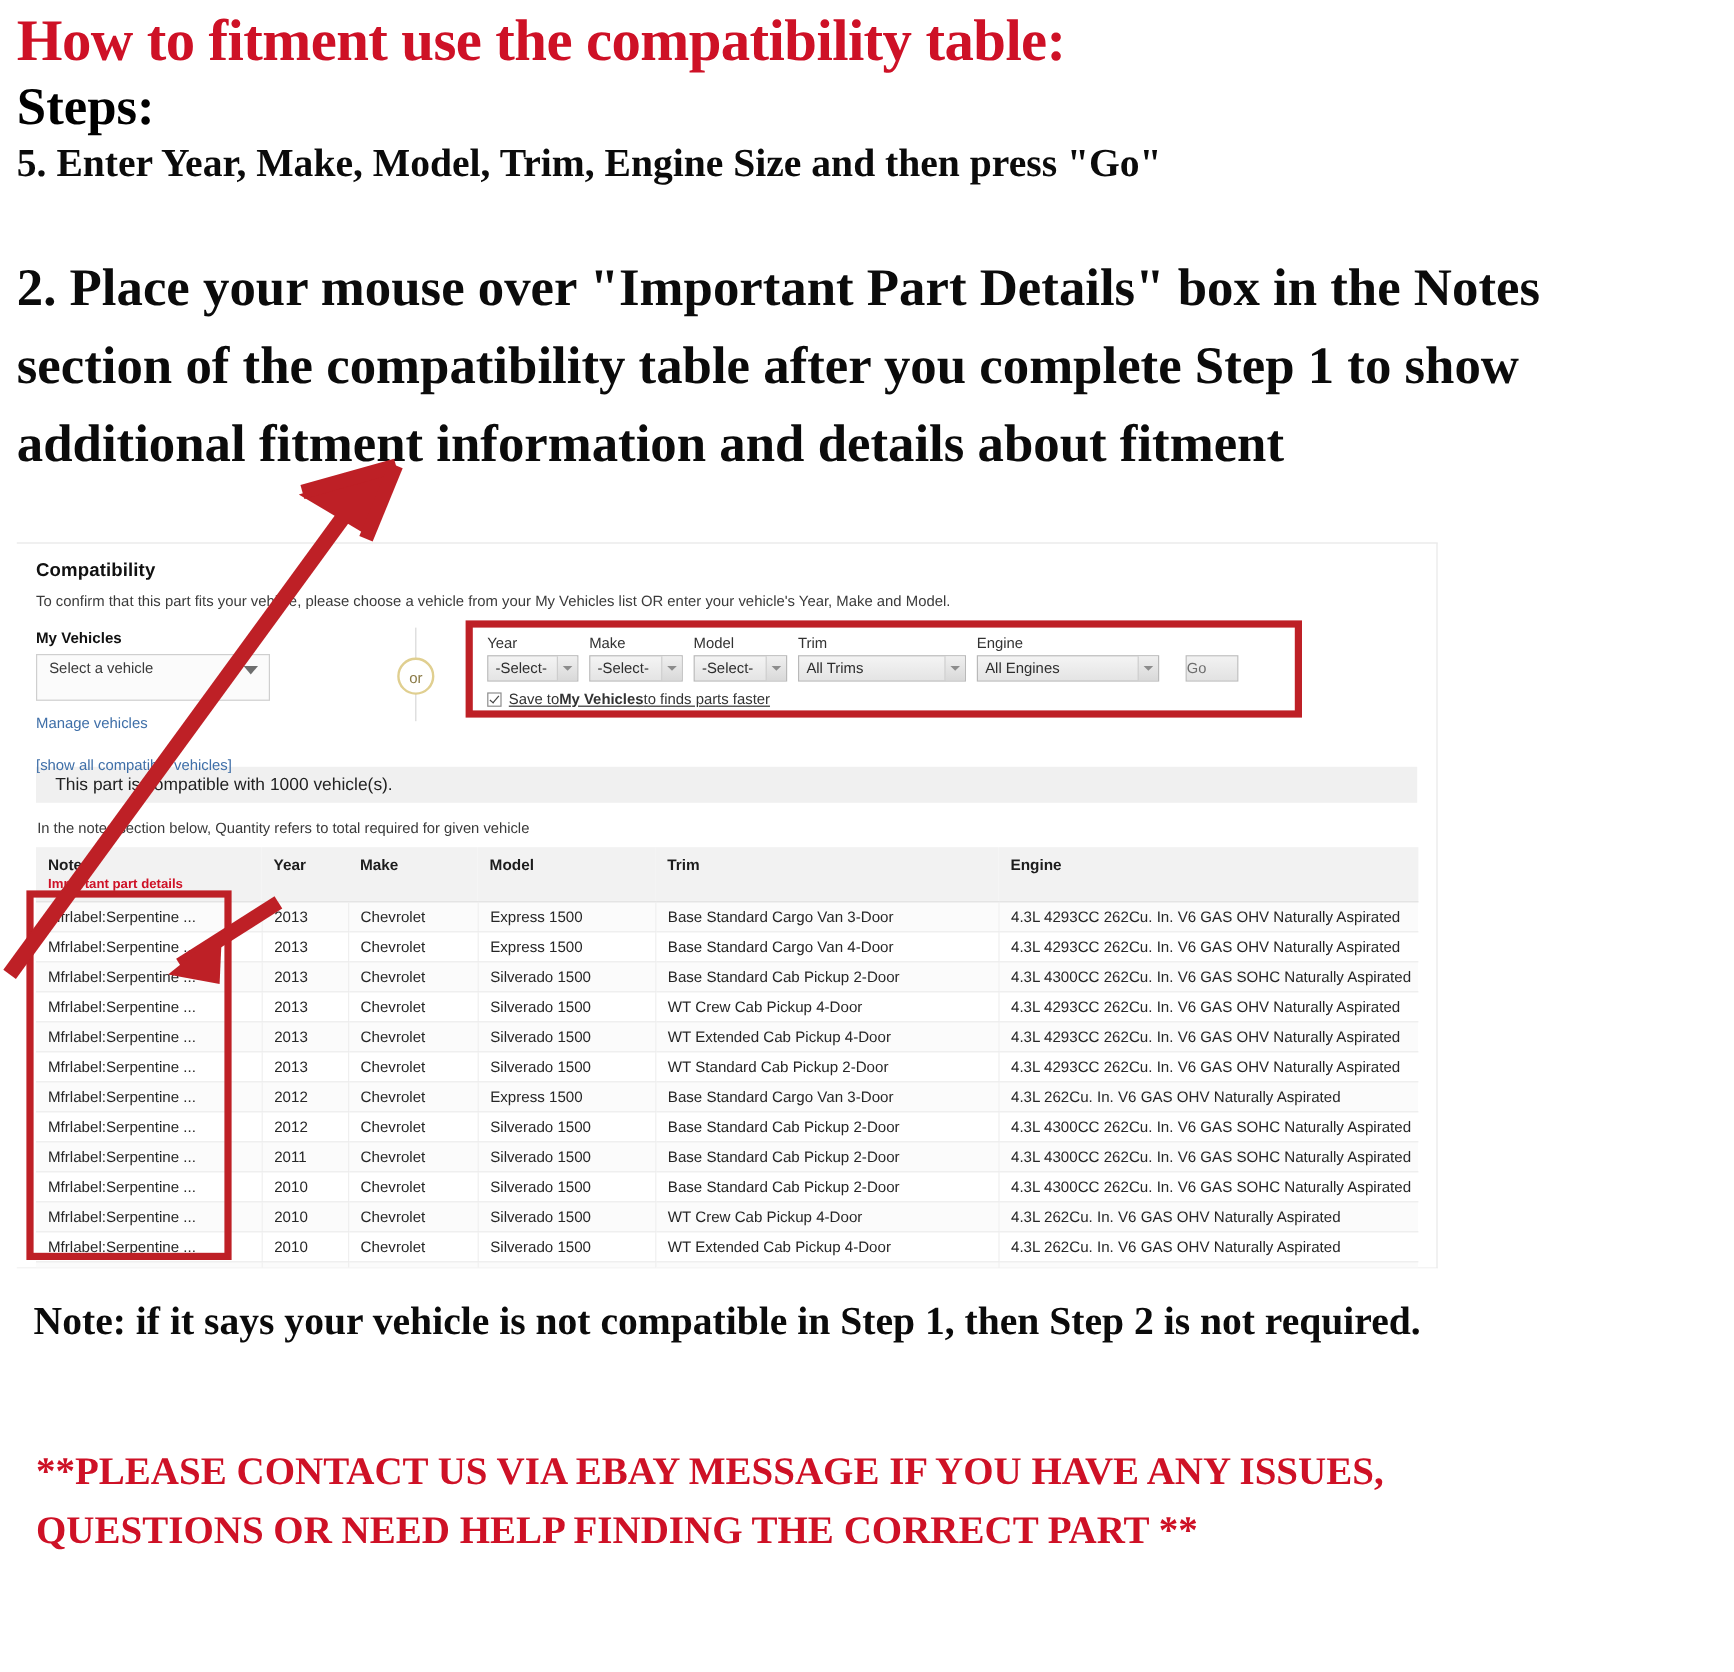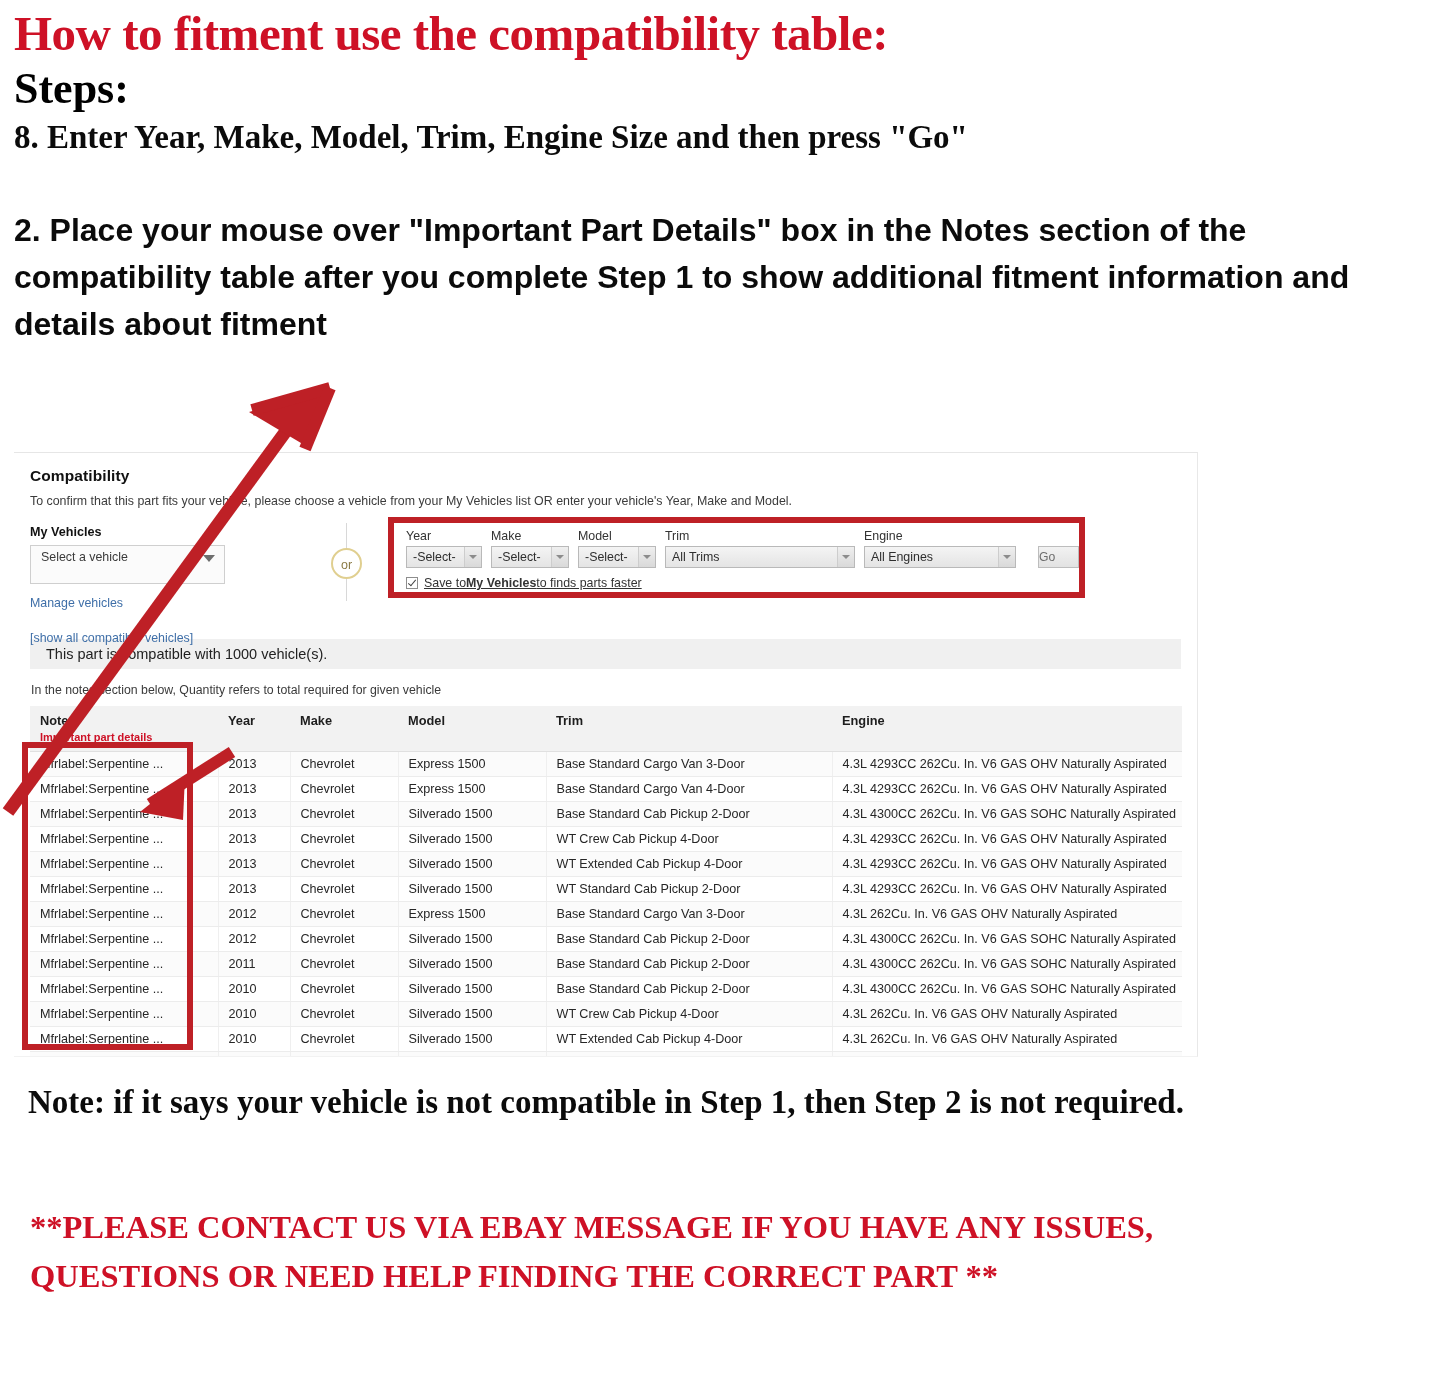--- a/index.html
+++ b/index.html
@@ -43,24 +43,24 @@
   .step-line {
     font-family: "Liberation Serif", serif;
     font-weight: bold;
     color: #0b0b0b;
     font-size: 33px;
     line-height: 1.18;
     margin: 0;
     white-space: nowrap;
   }
   .step-two {
-    font-family: Liberation Sans, sans-serif;
+    font-family: Liberation Serif, serif;
     font-weight: bold;
     color: #0b0b0b;
-    font-size: 32px;
+    font-size: 44px;
     line-height: 1.48;
     margin: 50px 0 0 0;
     width: 1340px;
   }
 
   
   .ebay-panel {
     position: absolute;
     left: 14px;
     top: 452px;
@@ -222,21 +222,21 @@
     position: absolute;
     left: 4px; top: 8px;
     width: 0; height: 0;
     border-left: 4px solid transparent;
     border-right: 4px solid transparent;
     border-top: 4px solid #8c8c8c;
   }
   .dd-year   { width: 76px; }
   .dd-make   { width: 78px; }
   .dd-model  { width: 78px; }
-  .dd-trim   { width: 190px; }
+  .dd-trim   { width: 140px; }
   .dd-engine { width: 152px; }
 
   .go-btn {
     margin-left: 13px;
     width: 44px;
     height: 22px;
     border: 1px solid #bdbdbd;
     background: linear-gradient(#f2f2f2, #e2e2e2);
     color: #6d6d6d;
     font-size: 12.2px;
@@ -379,21 +379,21 @@
     line-height: 1.52;
     color: #CE1126;
   }
 </style>
 </head>
 <body>
 
 <div class="instructions">
   <h1 class="headline">How to fitment use the compatibility table:</h1>
   <div class="steps-label">Steps:</div>
-  <p class="step-line">8. Enter Year, Make, Model, Trim, Engine Size and then press "Go"</p>
+  <p class="step-line">5. Enter Year, Make, Model, Trim, Engine Size and then press "Go"</p>
   <p class="step-two">2. Place your mouse over "Important Part Details" box in the Notes section of the compatibility table after you complete Step 1 to show additional fitment information and details about fitment</p>
 </div>
 
 <div class="ebay-panel">
   <div class="panel-inner">
 
     <div class="panel-title">Compatibility</div>
     <div class="panel-sub">To confirm that this part fits your vehicle, please choose a vehicle from your My Vehicles list OR enter your vehicle's Year, Make and Model.</div>
 
     <div class="chooser">

